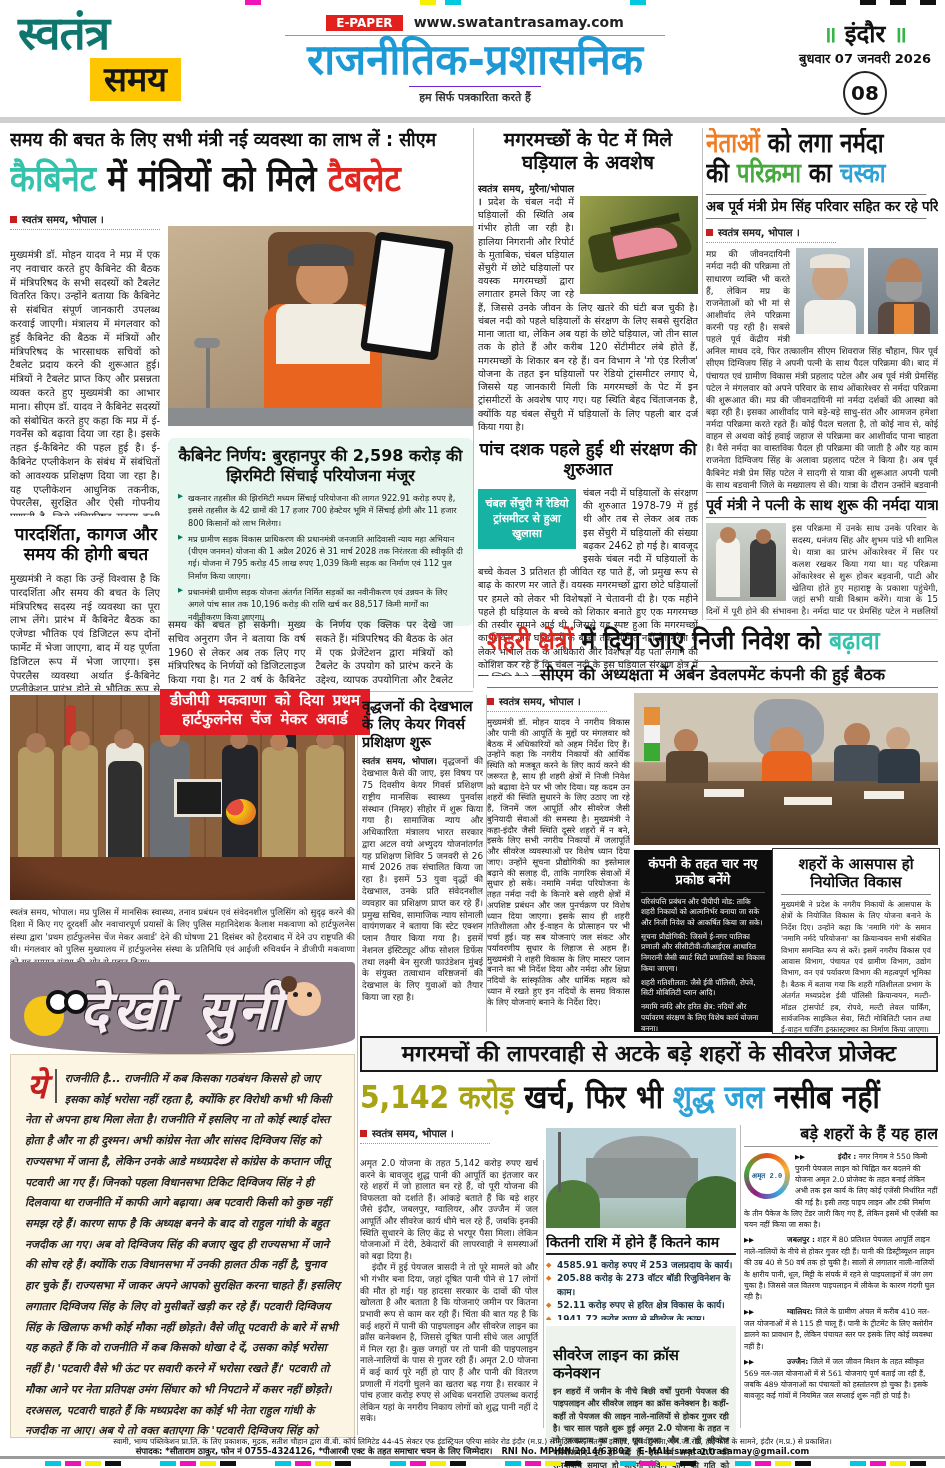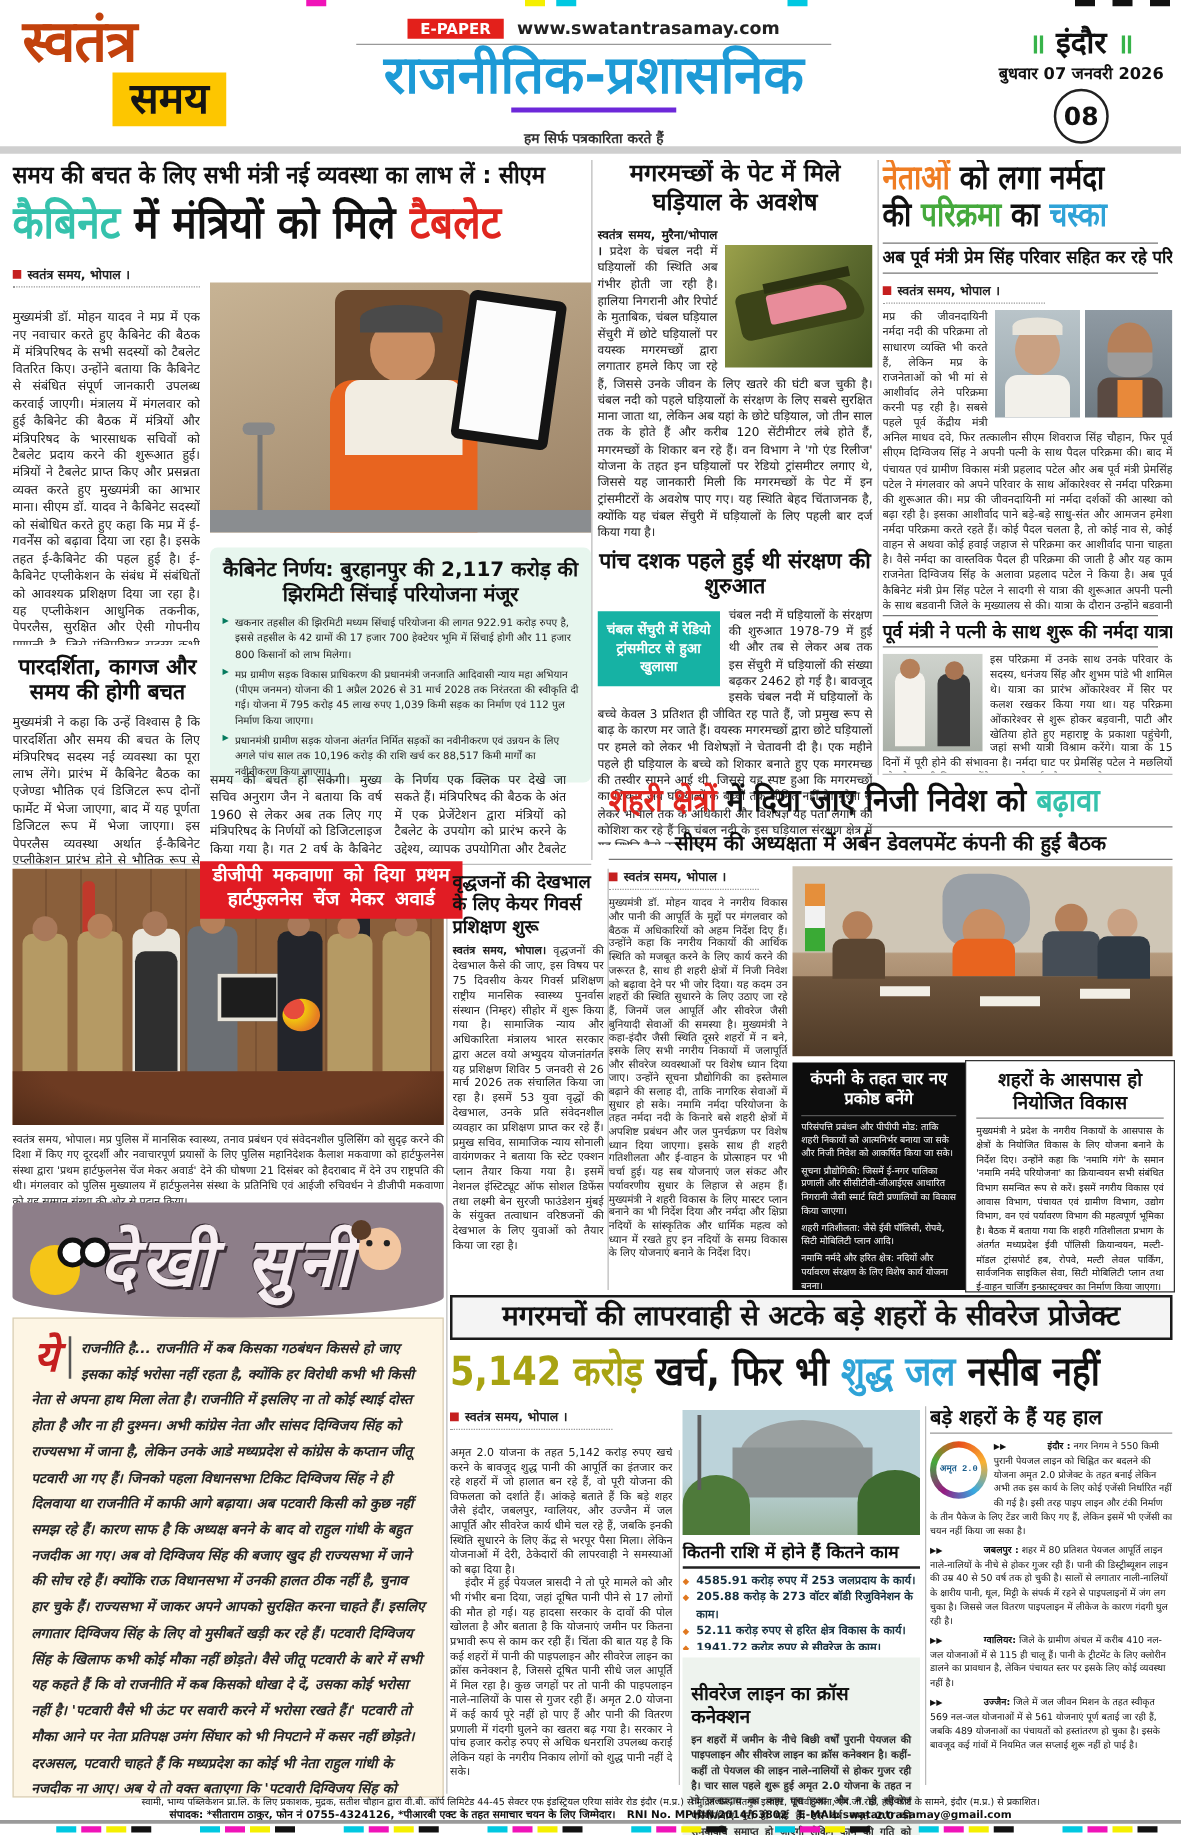--- a/index.html
+++ b/index.html
@@ -6,27 +6,27 @@
   .page{position:relative;width:945px;height:1468px;background:#ffffff;
         font-family:"DejaVu Sans",sans-serif;color:#111;overflow:hidden;margin:0 auto;}
   .abs{position:absolute;}
   .j{text-align:justify;text-justify:inter-word;}
   .b{font-weight:bold;}
   .clip{overflow:hidden;}
   .vrule{position:absolute;width:1px;background:#bbb;}
   .hrule{position:absolute;height:1px;background:#bbb;}
 
   
-  .logo-top{font-size:46px;font-weight:bold;color:#c2410c;line-height:1;letter-spacing:-1px;}
+  .logo-top{font-size:46px;font-weight:bold;color:#0f766e;line-height:1;letter-spacing:-1px;}
   .logo-bottom{display:inline-block;background:#fdc600;color:#141414;font-size:34px;font-weight:bold;
                padding:2px 14px;line-height:1.15;margin-left:72px;margin-top:2px;}
   .epaper{display:inline-block;background:#e3201b;color:#fff;font-weight:bold;font-size:12px;padding:1px 10px;}
   .site{font-size:14px;font-weight:bold;color:#222;margin-left:6px;}
   .section-title{font-size:42px;font-weight:bold;color:#1d9ad6;line-height:1.05;white-space:nowrap;}
-  .tagline{font-size:11px;font-weight:bold;color:#333;border-top:4px solid #6d28d9;display:inline-block;padding:12px 10px 0 10px;}
+  .tagline{font-size:11px;font-weight:bold;color:#333;border-top:1px solid #6d28d9;display:inline-block;padding:2px 10px 0 10px;}
   .city{font-size:24px;font-weight:bold;}
   .citybar{color:#37b34a;font-weight:bold;font-size:22px;}
   .eddate{font-size:13px;font-weight:bold;}
   .pagenum{width:40px;height:40px;border:2px solid #222;border-radius:50%;display:flex;align-items:center;justify-content:center;
            font-size:20px;font-weight:bold;background:#fff;}
   .graybar{position:absolute;left:0;top:117px;width:945px;height:6px;background:#cfcfcf;}
 
   
   .kicker1{font-size:19px;font-weight:bold;white-space:nowrap;transform:scaleX(.93);transform-origin:left;}
   .head-xl{font-size:36px;font-weight:bold;line-height:1.05;white-space:nowrap;transform:scaleX(.9);transform-origin:left;}
@@ -71,21 +71,21 @@
              padding:3px 0;line-height:1.2;}
   .head-sew{font-size:32px;font-weight:bold;white-space:nowrap;transform:scaleX(.88);transform-origin:left;line-height:1.1;}
 
   .worksbox h4{margin:0 0 4px 0;font-size:14px;border-bottom:2px solid #222;padding-bottom:2px;line-height:1.2;}
   .worksbox .bl{font-size:9px;font-weight:bold;line-height:1.5;padding-left:11px;position:relative;color:#17313f;}
   .worksbox .bl:before{content:"◆";position:absolute;left:0;top:1px;font-size:7px;color:#e07820;}
   .crossbox{background:#eef3ee;padding:20px 7px;}
   .crossbox h4{margin:0 0 3px 0;font-size:15px;line-height:1.2;}
   .crossbox .txt{font-size:8.2px;line-height:1.5;font-weight:bold;color:#2c2c2c;}
 
-  .statusbox h4{margin:0 0 4px 0;font-size:16px;text-align:left;border-bottom:1px solid #999;padding-bottom:3px;line-height:1.2;}
+  .statusbox h4{margin:0 0 4px 0;font-size:16px;text-align:right;border-bottom:1px solid #999;padding-bottom:3px;line-height:1.2;}
   .statusbox .itm{font-size:7.5px;line-height:1.5;margin-bottom:4px;}
   .statusbox .cityname{font-weight:bold;padding-left:31px;}
   .statusbox .itm:before{content:"▶▶ ";color:#111;font-size:6.5px;}
 
   .footer-line{position:absolute;width:100%;text-align:center;color:#111;}
 
   
   .ph{position:absolute;overflow:hidden;background:#ccc;}
   .ph *{position:absolute;}
   .mark{position:absolute;height:5px;width:16px;}
@@ -160,21 +160,21 @@
       <div style="left:96px;top:78px;width:118px;height:122px;background:#e8641f;border-radius:18px 18px 0 0;"></div>
       <div style="left:108px;top:78px;width:94px;height:60px;background:#f2ede2;border-radius:12px 12px 0 0;"></div>
       <div style="left:200px;top:10px;width:78px;height:120px;background:#141414;border-radius:6px;transform:rotate(8deg);"></div>
       <div style="left:206px;top:18px;width:64px;height:104px;background:#fcfcfc;transform:rotate(8deg);"></div>
       <div style="left:38px;top:120px;width:4px;height:70px;background:#777;"></div>
       <div style="left:26px;top:112px;width:26px;height:10px;background:#888;border-radius:5px;"></div>
       <div style="left:0;top:182px;width:305px;height:18px;background:#8a8d90;"></div>
     </div>
 
     <div class="abs decbox clip" style="left:158px;top:312px;width:285px;height:172px;">
-      <h3>कैबिनेट निर्णय: बुरहानपुर की 2,117 करोड़ की झिरमिटी सिंचाई परियोजना मंजूर</h3>
+      <h3>कैबिनेट निर्णय: बुरहानपुर की 2,598 करोड़ की झिरमिटी सिंचाई परियोजना मंजूर</h3>
       <div class="bl">खकनार तहसील की झिरमिटी मध्यम सिंचाई परियोजना की लागत 922.91 करोड़ रुपए है, इससे तहसील के 42 ग्रामों की 17 हजार 700 हेक्टेयर भूमि में सिंचाई होगी और 11 हजार 800 किसानों को लाभ मिलेगा।</div>
       <div class="bl">मप्र ग्रामीण सड़क विकास प्राधिकरण की प्रधानमंत्री जनजाति आदिवासी न्याय महा अभियान (पीएम जनमन) योजना की 1 अप्रैल 2026 से 31 मार्च 2028 तक निरंतरता की स्वीकृति दी गई। योजना में 795 करोड़ 45 लाख रुपए 1,039 किमी सड़क का निर्माण एवं 112 पुल निर्माण किया जाएगा।</div>
       <div class="bl">प्रधानमंत्री ग्रामीण सड़क योजना अंतर्गत निर्मित सड़कों का नवीनीकरण एवं उन्नयन के लिए अगले पांच साल तक 10,196 करोड़ की राशि खर्च कर 88,517 किमी मार्गों का नवीनीकरण किया जाएगा।</div>
 
     </div>
 
     <div class="abs subhead" style="left:0;top:398px;width:152px;">पारदर्शिता, कागज और समय की होगी बचत</div>
     <div class="abs bodytxt j clip" style="left:0;top:446px;width:150px;height:119px;">मुख्यमंत्री ने कहा कि उन्हें विश्वास है कि पारदर्शिता और समय की बचत के लिए मंत्रिपरिषद सदस्य नई व्यवस्था का पूरा लाभ लेंगे। प्रारंभ में कैबिनेट बैठक का एजेण्डा भौतिक एवं डिजिटल रूप दोनों फार्मेट में भेजा जाएगा, बाद में यह पूर्णता डिजिटल रूप में भेजा जाएगा। इस पेपरलैस व्यवस्था अर्थात ई-कैबिनेट एप्लीकेशन प्रारंभ होने से भौतिक रूप से होने वाले फोल्डर वितरण, कागज एवं</div>
     <div class="abs bodytxt j clip" style="left:158px;top:492px;width:285px;height:73px;column-count:2;column-gap:10px;">समय की बचत हो सकेगी। मुख्य सचिव अनुराग जैन ने बताया कि वर्ष 1960 से लेकर अब तक लिए गए मंत्रिपरिषद के निर्णयों को डिजिटलाइज किया गया है। गत 2 वर्ष के कैबिनेट के निर्णय एक क्लिक पर देखे जा सकते हैं। मंत्रिपरिषद की बैठक के अंत में एक प्रेजेंटेशन द्वारा मंत्रियों को टैबलेट के उपयोग को प्रारंभ करने के उद्देश्य, व्यापक उपयोगिता और टैबलेट के कार्य संचालन की बुनियादी जानकारी दी गई।</div>
   </div>

